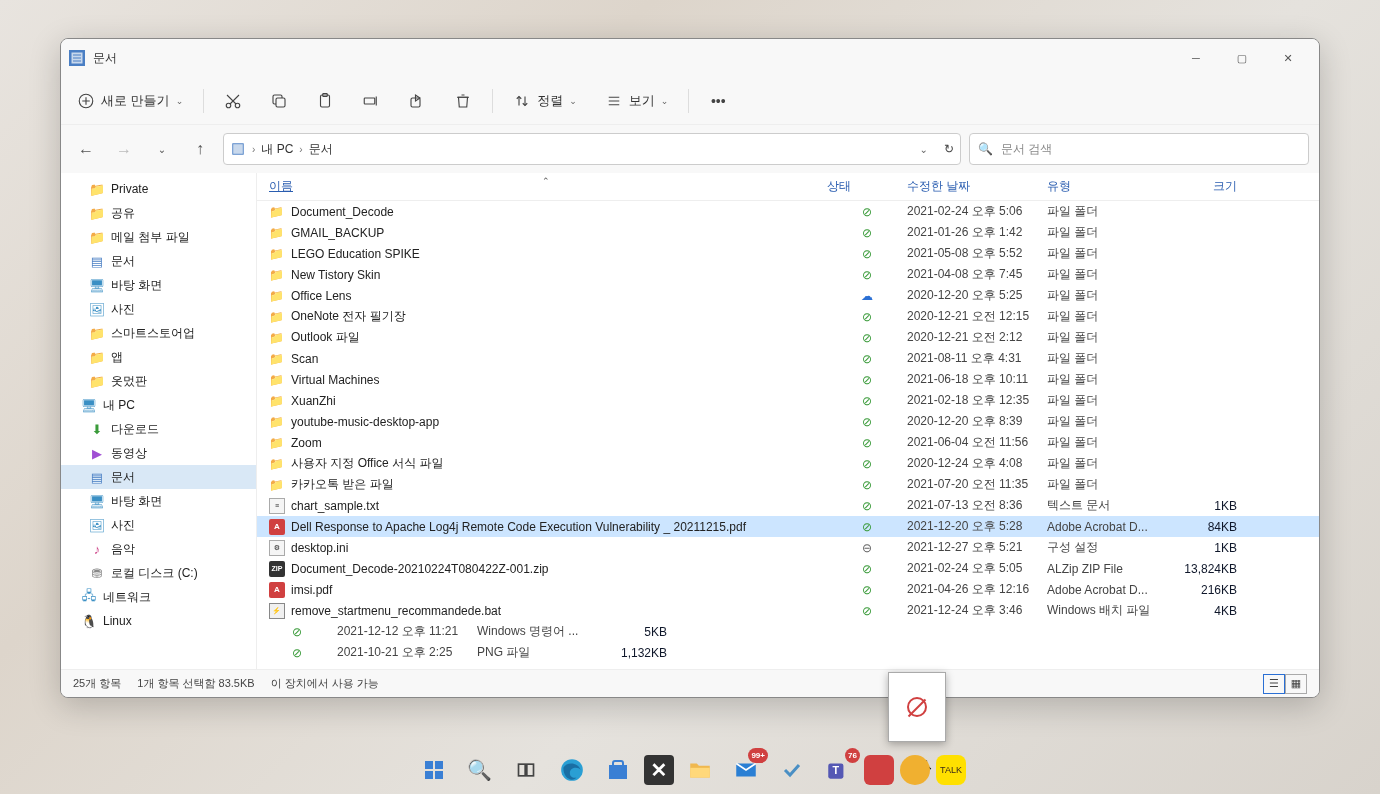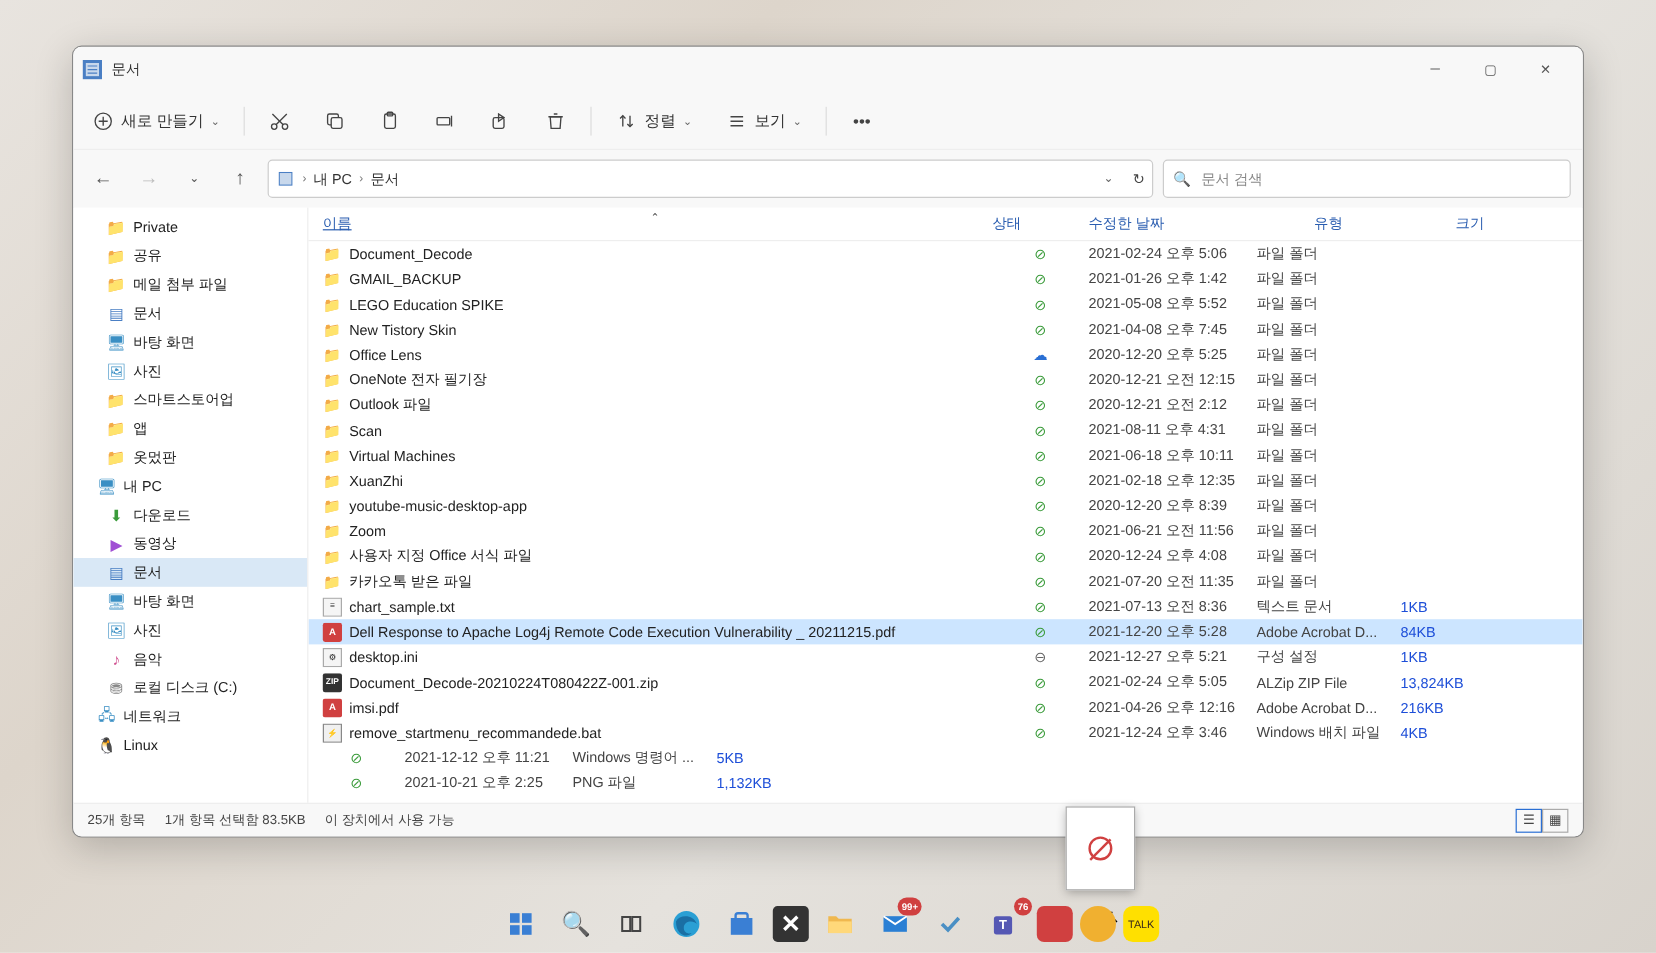--- a/index.html
+++ b/index.html
@@ -27,30 +27,30 @@
 .sb-item.lv2 { padding-left: 28px; }
 .sb-item.sel { background: #d9e8f6; }
 .sb-ico { width: 16px; height: 16px; display:inline-flex; align-items:center; justify-content:center; font-size: 13px;}
 .folder-ico { color: #f0b84f; }
 .list { flex: 1; display: flex; flex-direction: column; min-height: 0;}
 .colhead { display: flex; height: 28px; border-bottom: 1px solid #eee; align-items: center; font-size: 12px; color: #2a5db0; }
 .col-name { width: 570px; padding-left: 12px; position: relative; text-decoration: underline;}
 .col-name .sortarr { position: absolute; left: 50%; top: -2px; font-size: 9px; color: #555;}
 .col-status { width: 80px; }
 .col-date { width: 140px; }
-.col-type { width: 120px; text-align: center; }
+.col-type { width: 120px; }
 .col-size { width: 70px; text-align: right;}
 .rows { flex: 1; overflow-y: auto;}
 .row { display: flex; height: 21px; align-items: center; font-size: 12px; color: #222;}
 .row.sel { background: #cce5ff; }
 .row .c-name { width: 570px; padding-left: 12px; display: flex; align-items: center; gap: 6px; white-space: nowrap; overflow: hidden;}
 .row .c-status { width: 80px; color: #3a9b3a; display:flex; justify-content:center;}
 .row .c-date { width: 140px; color: #444;}
 .row .c-type { width: 120px; color: #444; white-space: nowrap; overflow: hidden; text-overflow: ellipsis;}
-.row .c-size { width: 70px; color: #1d4ed8;}
+.row .c-size { width: 70px; text-align: right; color: #0f172a;}
 .fico { width: 16px; height: 16px; display:inline-flex; align-items:center; justify-content:center; font-size: 12px;}
 .ico-folder { color: #f0b84f; }
 .ico-pdf { background: #d04040; color: white; font-size: 8px; font-weight: bold; border-radius: 2px; padding: 1px;}
 .ico-txt { background: #f5f5f5; border: 1px solid #aaa; font-size: 7px;}
 .ico-ini { background: #f5f5f5; border: 1px solid #aaa; font-size: 7px;}
 .ico-zip { background: #333; color: white; font-size: 7px; font-weight: bold; border-radius: 2px;}
 .ico-bat { background: #f0f0f0; border: 1px solid #888; font-size: 7px;}
 .ico-png { background: #e8e8ff; border: 1px solid #88a; font-size: 7px;}
 .st-sync { color: #3a9b3a; }
 .st-cloud { color: #2a6fd4; }
@@ -409,21 +409,21 @@
             <div class="c-size"></div>
           </div>
           <div class="row">
             <div class="c-name">
               <span class="fico ico-folder">📁</span>
               <span>Zoom</span>
             </div>
             <div class="c-status">
               <span class="st-sync">⊘</span>
             </div>
-            <div class="c-date">2021-06-21 오전 11:56</div>
+            <div class="c-date">2021-06-04 오전 11:56</div>
             <div class="c-type">파일 폴더</div>
             <div class="c-size"></div>
           </div>
           <div class="row">
             <div class="c-name">
               <span class="fico ico-folder">📁</span>
               <span>사용자 지정 Office 서식 파일</span>
             </div>
             <div class="c-status">
               <span class="st-sync">⊘</span>

